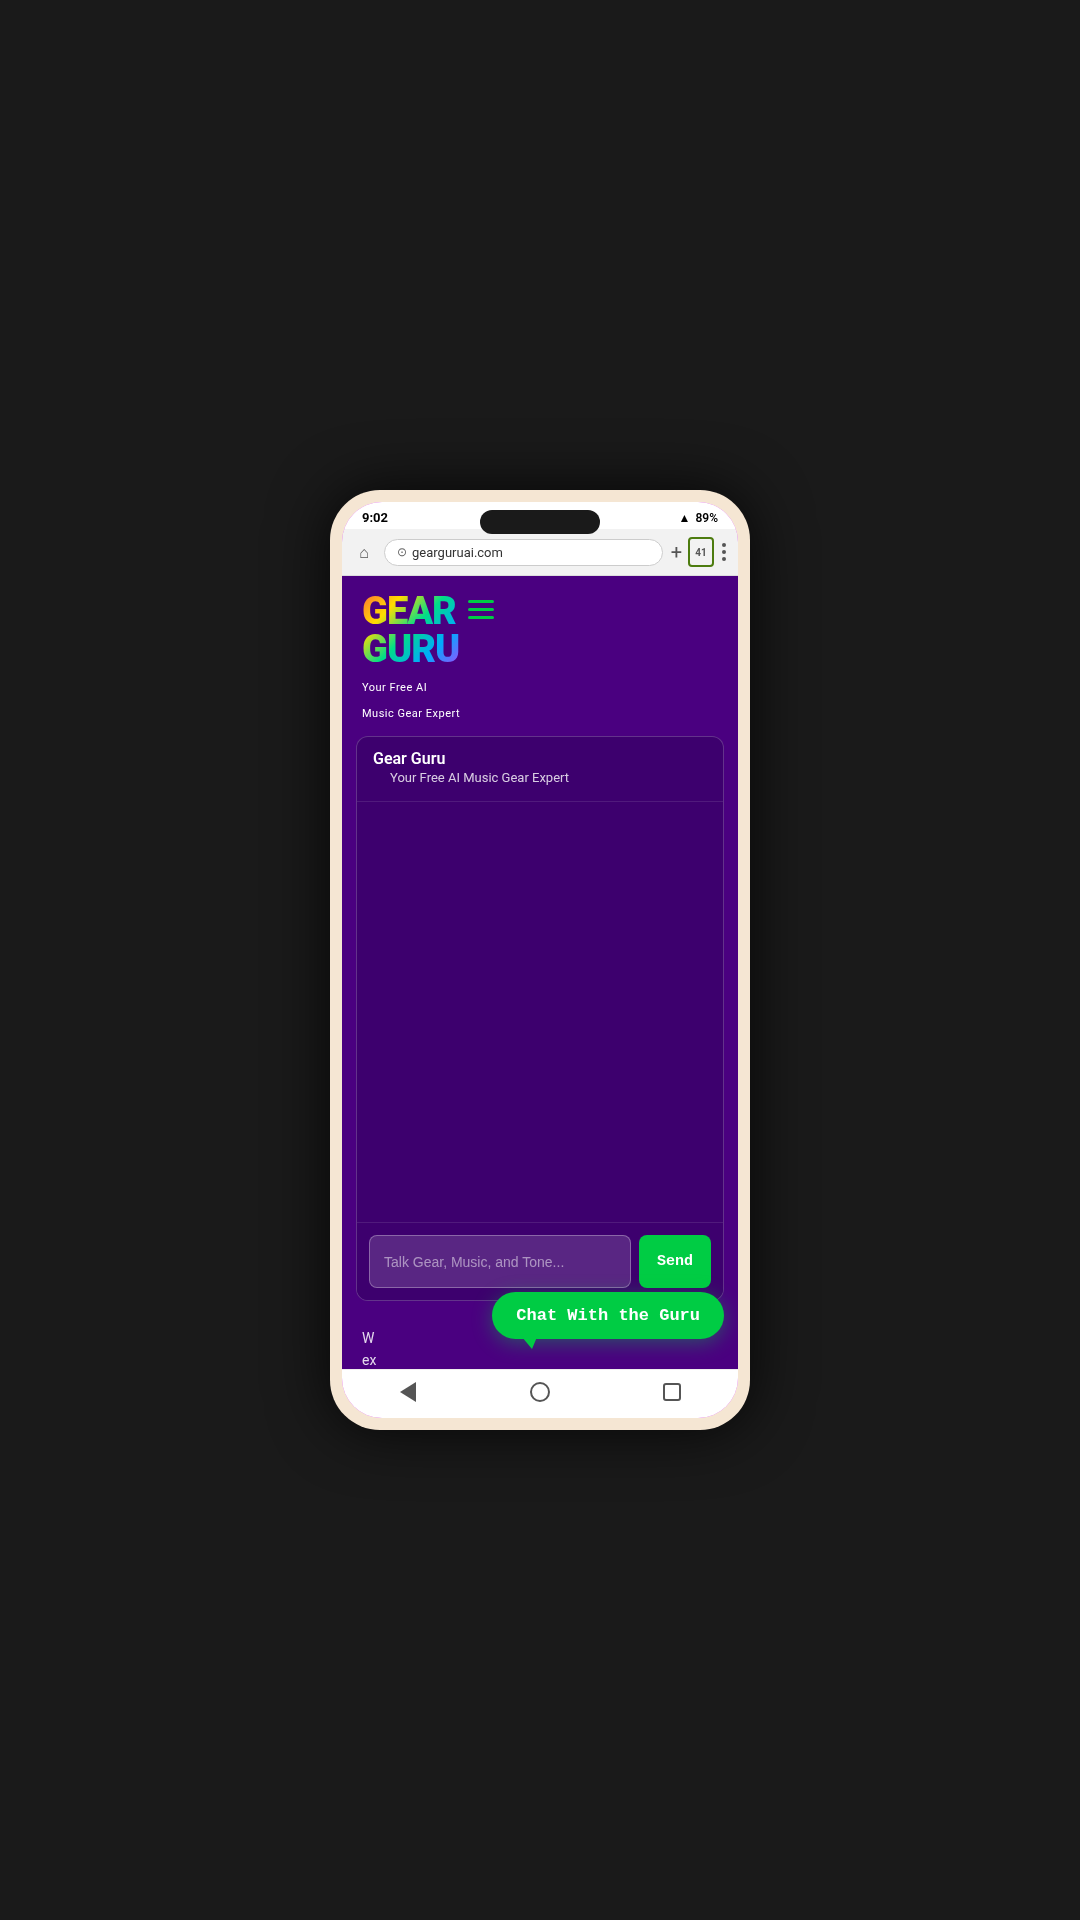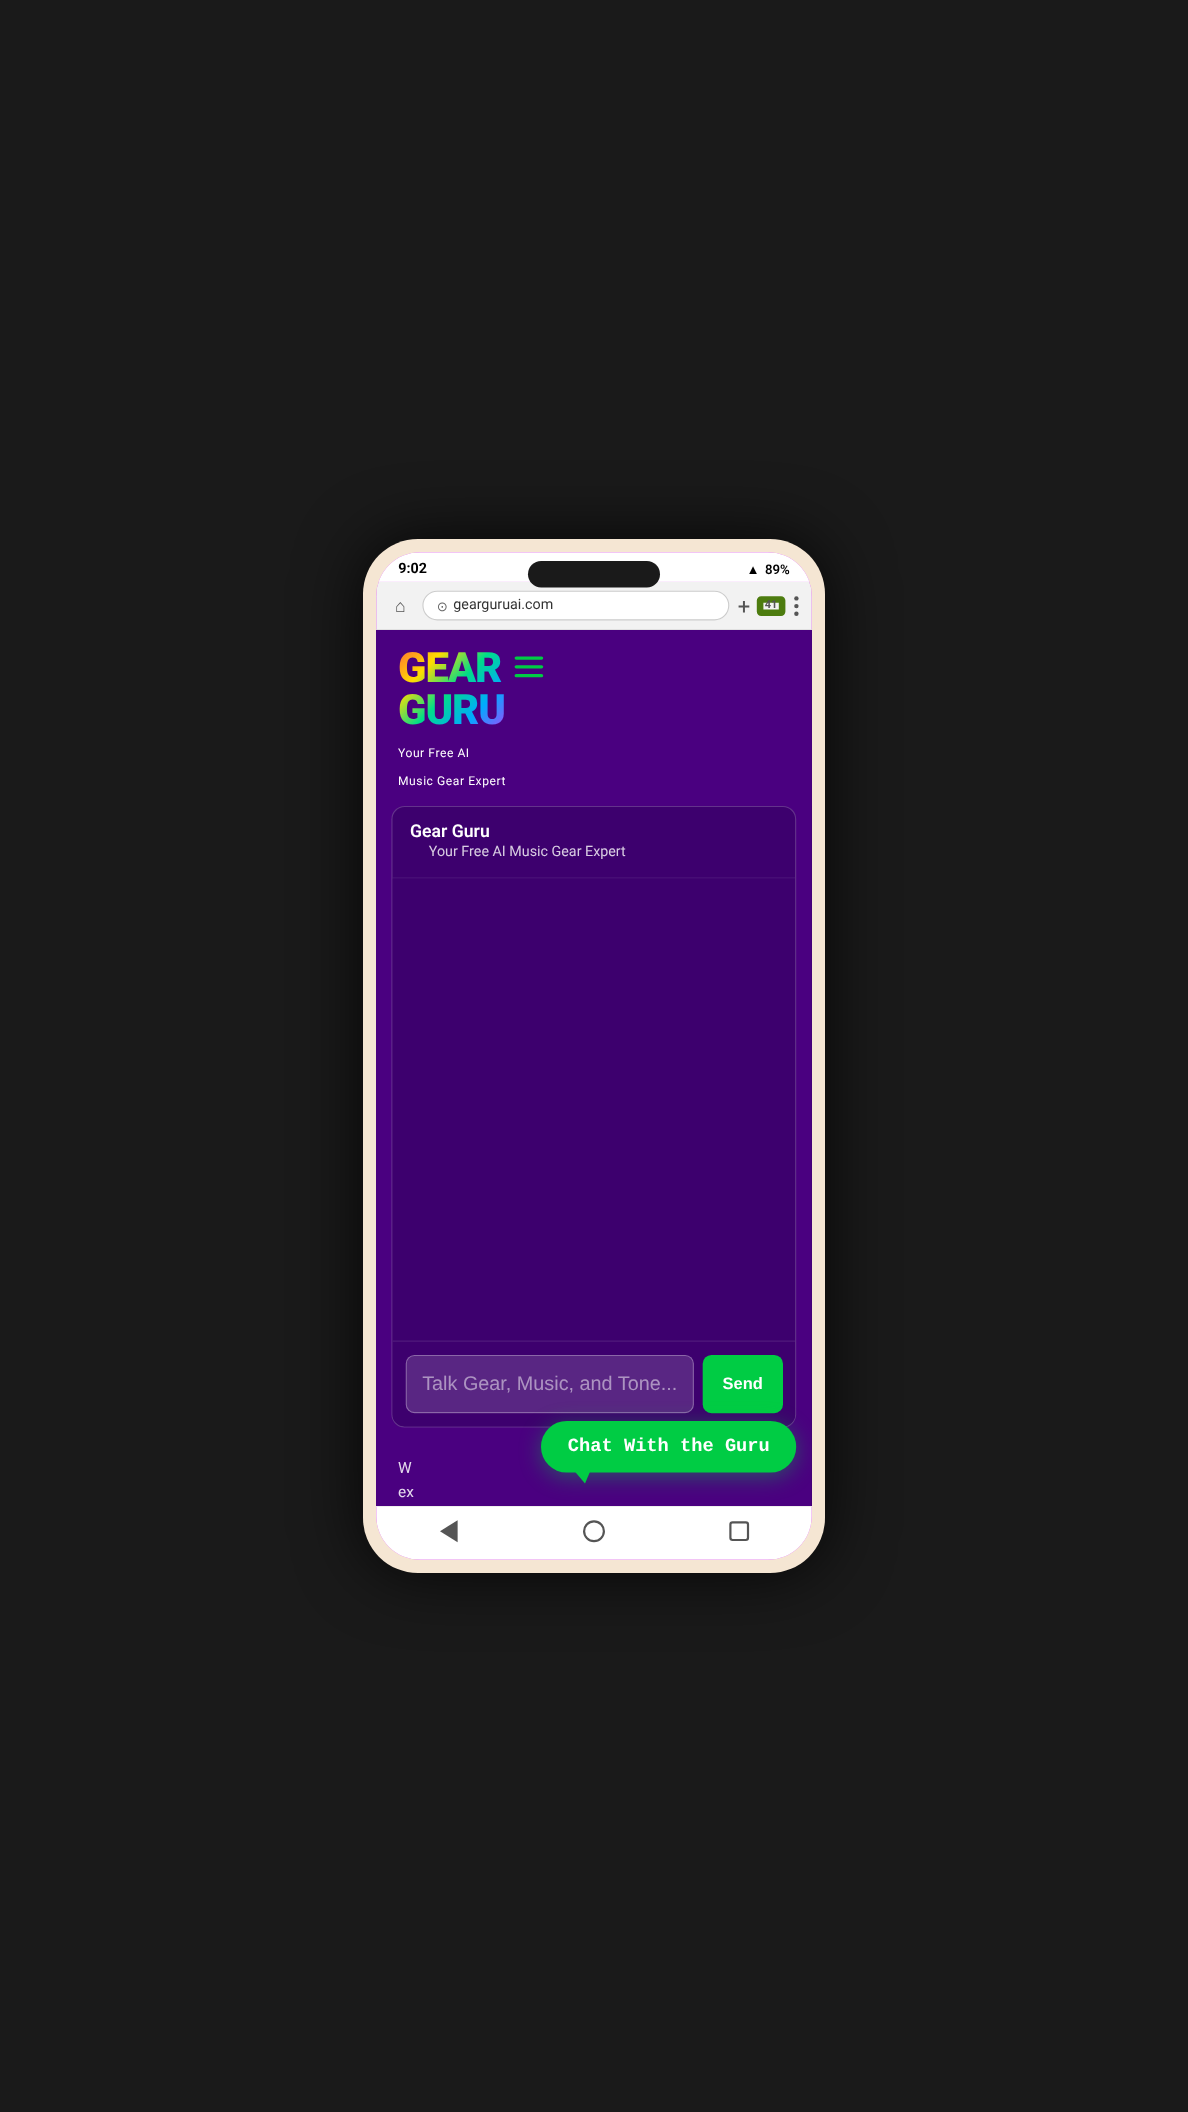--- a/index.html
+++ b/index.html
@@ -111,22 +111,22 @@
 
     .browser-actions {
       display: flex;
       align-items: center;
       gap: 6px;
       flex-shrink: 0;
     }
 
     .browser-tab-btn {
       width: 26px;
-      height: 18px;
-      border: 6px solid #4d7c0f;
+      height: 30px;
+      border: 2px solid #4d7c0f;
       border-radius: 4px;
       display: flex;
       align-items: center;
       justify-content: center;
       font-size: 10px;
       font-weight: 700;
       color: #555;
     }
 
     .browser-menu-btn {
@@ -244,38 +244,39 @@
       border-top: 1px solid rgba(255,255,255,0.1);
     }
 
     .chat-input {
       flex: 1;
       background: rgba(255,255,255,0.15);
       border: 1px solid rgba(255,255,255,0.3);
       border-radius: 8px;
       padding: 10px 14px;
       color: rgba(255,255,255,0.7);
-      font-size: 18px;
+      font-size: 14px;
       outline: none;
     }
 
     .chat-input::placeholder {
       color: rgba(255,255,255,0.5);
     }
 
     .send-button {
       background: #00cc44;
       color: #fff;
       border: none;
       border-radius: 8px;
       padding: 18px 18px;
       font-size: 15px;
       font-weight: 600;
       cursor: pointer;
       white-space: nowrap;
+      font-family: Liberation Mono, monospace;
     }
 
     
     .page-body {
       padding: 10px 20px 80px;
       color: rgba(255,255,255,0.85);
       font-size: 14px;
       line-height: 1.6;
     }
 

